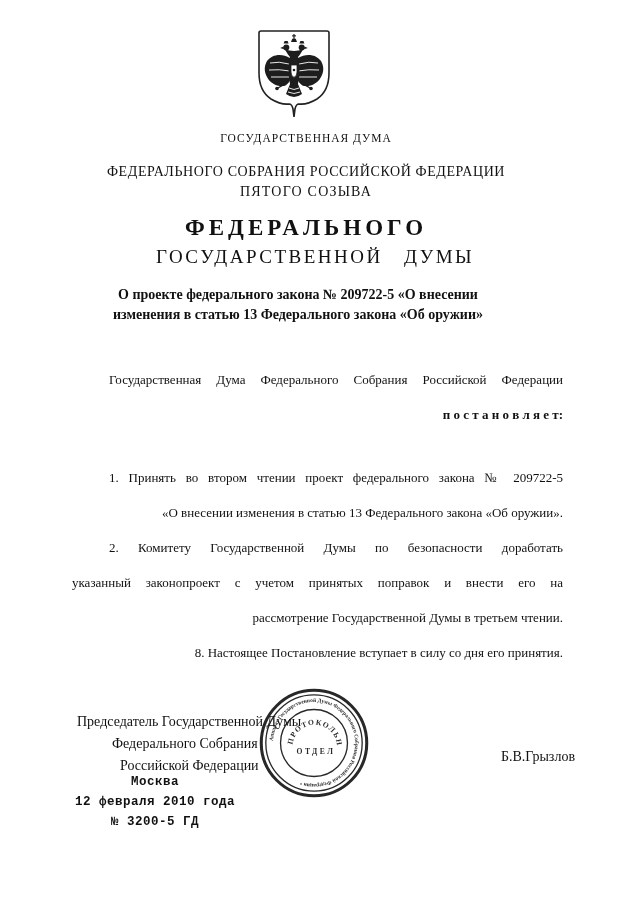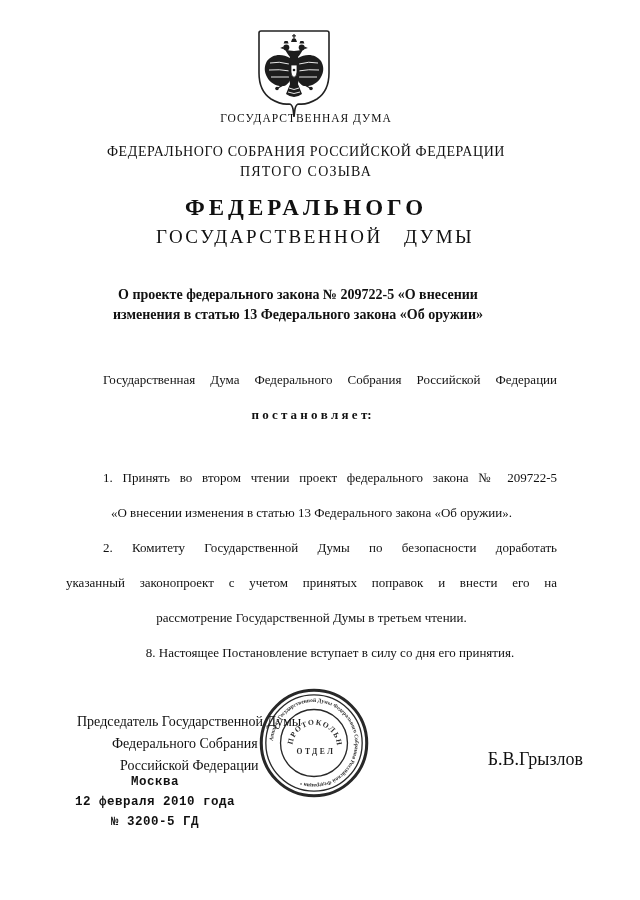--- a/index.html
+++ b/index.html
@@ -4,41 +4,41 @@
 <style>
   html,body { margin:0; padding:0; background:#e8e8e8; }
   .page {
     position:relative; width:640px; height:900px; margin:0 auto;
     background:#ffffff; color:#111; overflow:hidden;
     font-family:"Liberation Serif", serif;
   }
   
   .emblem { position:absolute; top:27px; left:250px; width:88px; height:92px; }
   
-  .header { position:absolute; top:112px; left:0; width:612px; text-align:center; }
+  .header { position:absolute; top:132px; left:0; width:612px; text-align:center; }
   .org1 { font-size:11.5px; letter-spacing:1px; }
   .org2 { font-size:14px; letter-spacing:0.6px; margin-top:20px; }
   .org3 { font-size:14px; letter-spacing:1.2px; margin-top:4px; }
   .doctype { font-size:23px; font-weight:bold; letter-spacing:4px; margin-top:15px; }
   .doctype-sub { font-size:19px; letter-spacing:2.5px; word-spacing:14px; margin-top:5px;padding-left:18px; }
   
   .subject { position:absolute; top:285px; left:68px; width:460px; text-align:center;
              font-weight:bold; font-size:14px; line-height:20px; }
   
-  .body { position:absolute; top:362px; left:66px; width:491px; font-size:13px; line-height:35px; }
+  .body { position:absolute; top:362px; left:72px; width:491px; font-size:13px; line-height:35px; }
   .jline { text-align:justify; text-align-last:justify; }
-  .lline { text-align:center; }
+  .lline { text-align:right; }
   .indent { text-indent:37px; }
   .resolves { font-weight:bold; }
   .items-gap { height:28px; }
   
   .signature { position:absolute; top:711px; left:77px; font-size:14px; line-height:22px; }
   .sig-l2 { padding-left:35px; }
   .sig-l3 { padding-left:43px; }
-  .signer { position:absolute; top:749px; right:57px; font-size:18px; }
+  .signer { position:absolute; top:749px; right:65px; font-size:14px; }
   
   .place-date { position:absolute; top:772px; left:75px;
                 font-family:"Liberation Mono", monospace; font-weight:bold;
                 font-size:12.5px; line-height:20px; letter-spacing:0.5px;text-align:center; }
   
   .stamp { position:absolute; top:672px; left:243px; width:142px; height:142px;
            opacity:0.92; z-index:5; }
   .stamp text { font-family:"Liberation Serif", serif; font-weight:bold; fill:#161616; }
 </style>
 </head>

